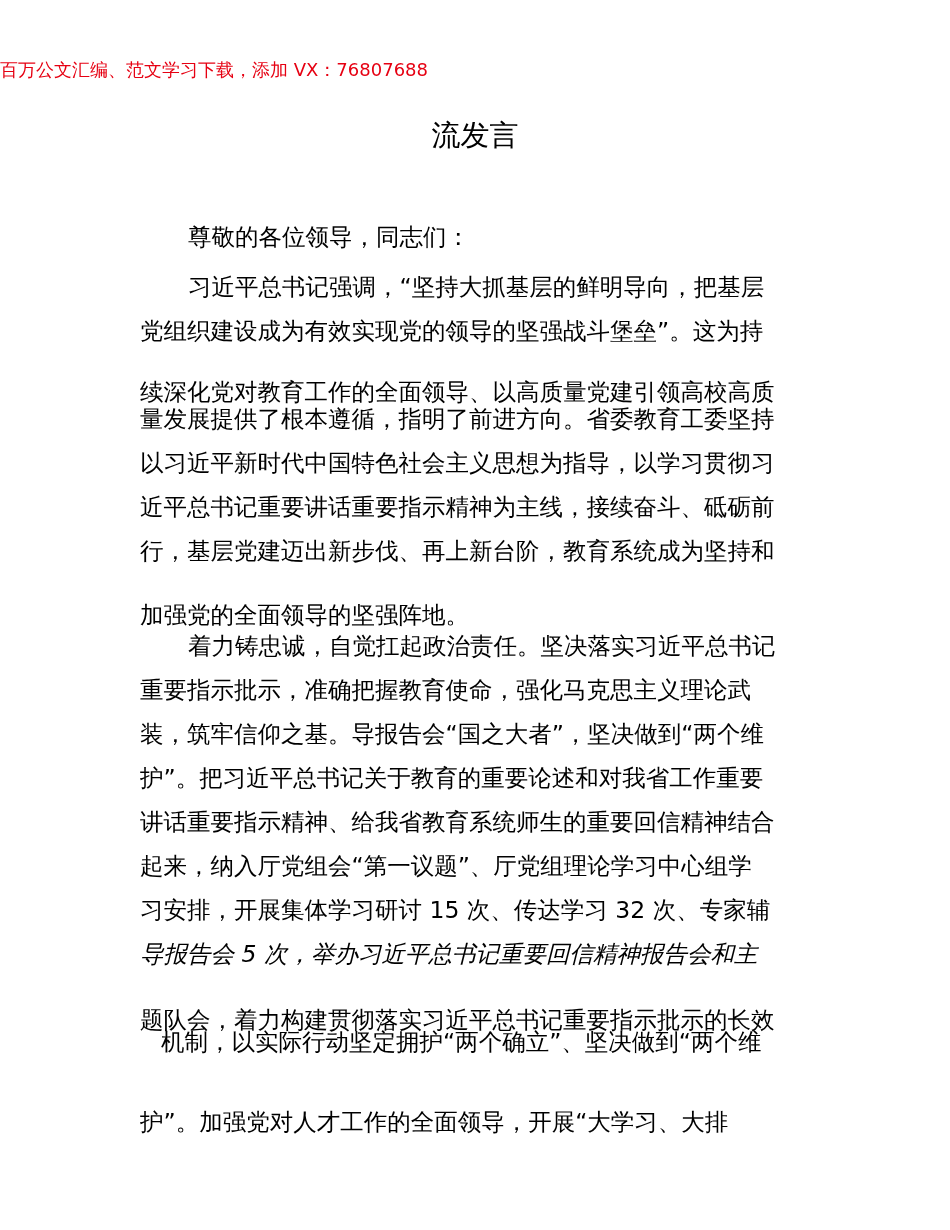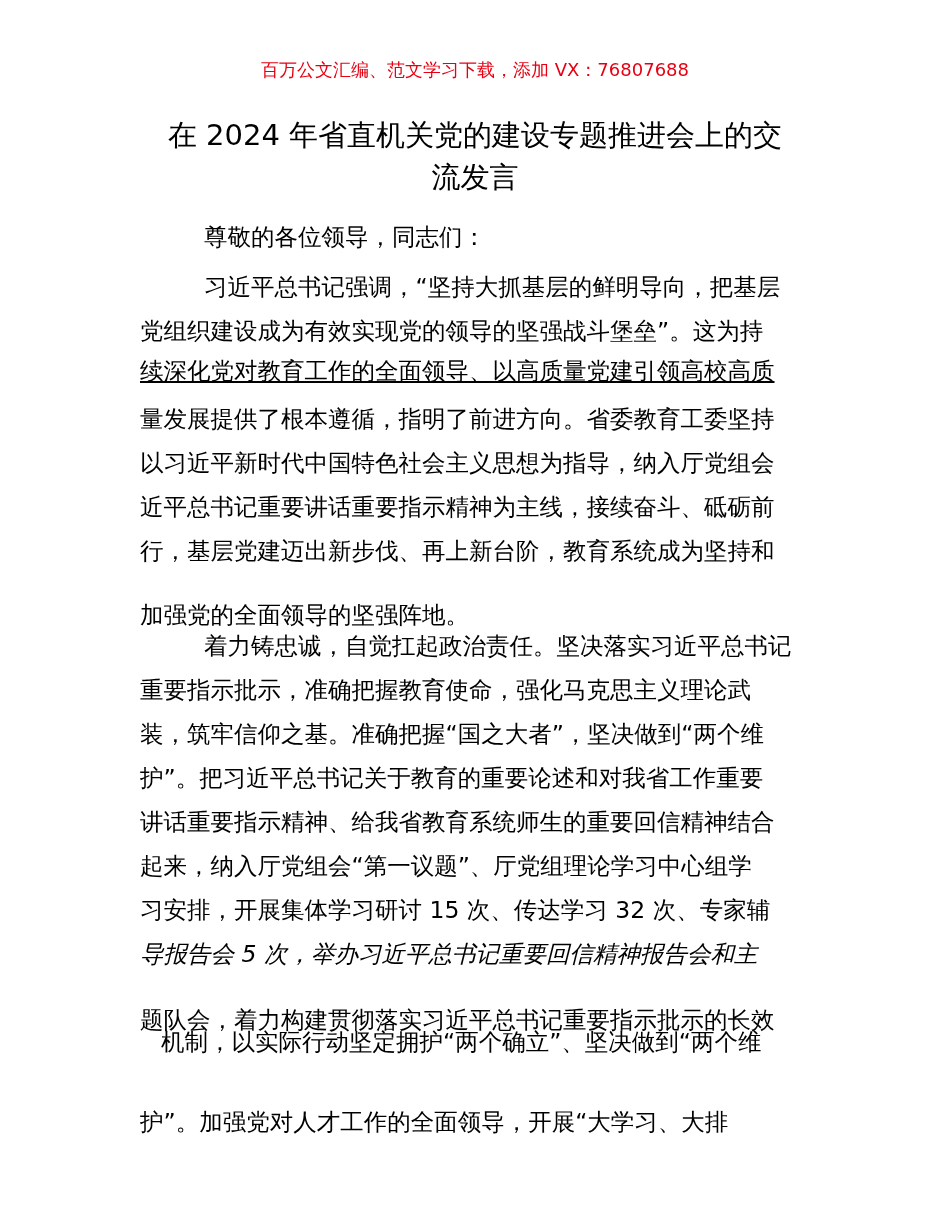--- a/index.html
+++ b/index.html
@@ -13,21 +13,20 @@
       position: relative;
       overflow: hidden;
       font-family: "DejaVu Sans", "Liberation Sans", sans-serif;
       color: #000000;
     }
     .header-note {
       position: absolute;
       top: 57px;
       left: 0;
       width: 950px;
-      text-align: center;
       font-size: 18px;
       line-height: 26px;
       color: #e60012;
       letter-spacing: 0px;
     }
     .title {
       position: absolute;
       top: 114px;
       left: 140px;
       width: 670px;
@@ -46,51 +45,49 @@
       position: absolute;
       left: 0;
       white-space: nowrap;
       font-size: 23.5px;
       line-height: 30px;
       height: 30px;
       color: #000000;
     }
     .line.indent {
       left: 48px;
-      margin-left: 16px;
     }
   </style>
 </head>
 <body>
 
 <div class="header-note">百万公文汇编、范文学习下载，添加 VX：76807688</div>
 
 <div class="title">
-  <div>在 2024 年省直机关党的建设专题推进会上的交</div>
   <div>流发言</div>
 </div>
 
 <div class="body-lines">
   <div class="line indent" style="top:222px;">尊敬的各位领导，同志们：</div>
 
   <div>
     <div class="line indent" style="top:272px;">习近平总书记强调，“坚持大抓基层的鲜明导向，把基层</div>
     <div class="line" style="top:316px;">党组织建设成为有效实现党的领导的坚强战斗堡垒”。这为持</div>
-    <div class="line" style="top:356px;text-decoration:underline;">续深化党对教育工作的全面领导、以高质量党建引领高校高质</div>
+    <div class="line" style="top:377px;">续深化党对教育工作的全面领导、以高质量党建引领高校高质</div>
     <div class="line" style="top:404px;">量发展提供了根本遵循，指明了前进方向。省委教育工委坚持</div>
-    <div class="line" style="top:448px;">以习近平新时代中国特色社会主义思想为指导，纳入厅党组会</div>
+    <div class="line" style="top:448px;">以习近平新时代中国特色社会主义思想为指导，以学习贯彻习</div>
     <div class="line" style="top:492px;">近平总书记重要讲话重要指示精神为主线，接续奋斗、砥砺前</div>
     <div class="line" style="top:536px;">行，基层党建迈出新步伐、再上新台阶，教育系统成为坚持和</div>
     <div class="line" style="top:600px;">加强党的全面领导的坚强阵地。</div>
   </div>
 
   <div>
     <div class="line indent" style="top:631px;">着力铸忠诚，自觉扛起政治责任。坚决落实习近平总书记</div>
     <div class="line" style="top:675px;">重要指示批示，准确把握教育使命，强化马克思主义理论武</div>
-    <div class="line" style="top:719px;">装，筑牢信仰之基。准确把握“国之大者”，坚决做到“两个维</div>
+    <div class="line" style="top:719px;">装，筑牢信仰之基。导报告会“国之大者”，坚决做到“两个维</div>
     <div class="line" style="top:763px;">护”。把习近平总书记关于教育的重要论述和对我省工作重要</div>
     <div class="line" style="top:807px;">讲话重要指示精神、给我省教育系统师生的重要回信精神结合</div>
     <div class="line" style="top:851px;">起来，纳入厅党组会“第一议题”、厅党组理论学习中心组学</div>
     <div class="line" style="top:895px;">习安排，开展集体学习研讨 15 次、传达学习 32 次、专家辅</div>
     <div class="line" style="top:939px;font-style:italic;">导报告会 5 次，举办习近平总书记重要回信精神报告会和主</div>
     <div class="line" style="top:1005px;">题队会，着力构建贯彻落实习近平总书记重要指示批示的长效</div>
     <div class="line" style="top:1027px;margin-left:21px;">机制，以实际行动坚定拥护“两个确立”、坚决做到“两个维</div>
     <div class="line" style="top:1107px;">护”。加强党对人才工作的全面领导，开展“大学习、大排</div>
   </div>
 </div>

